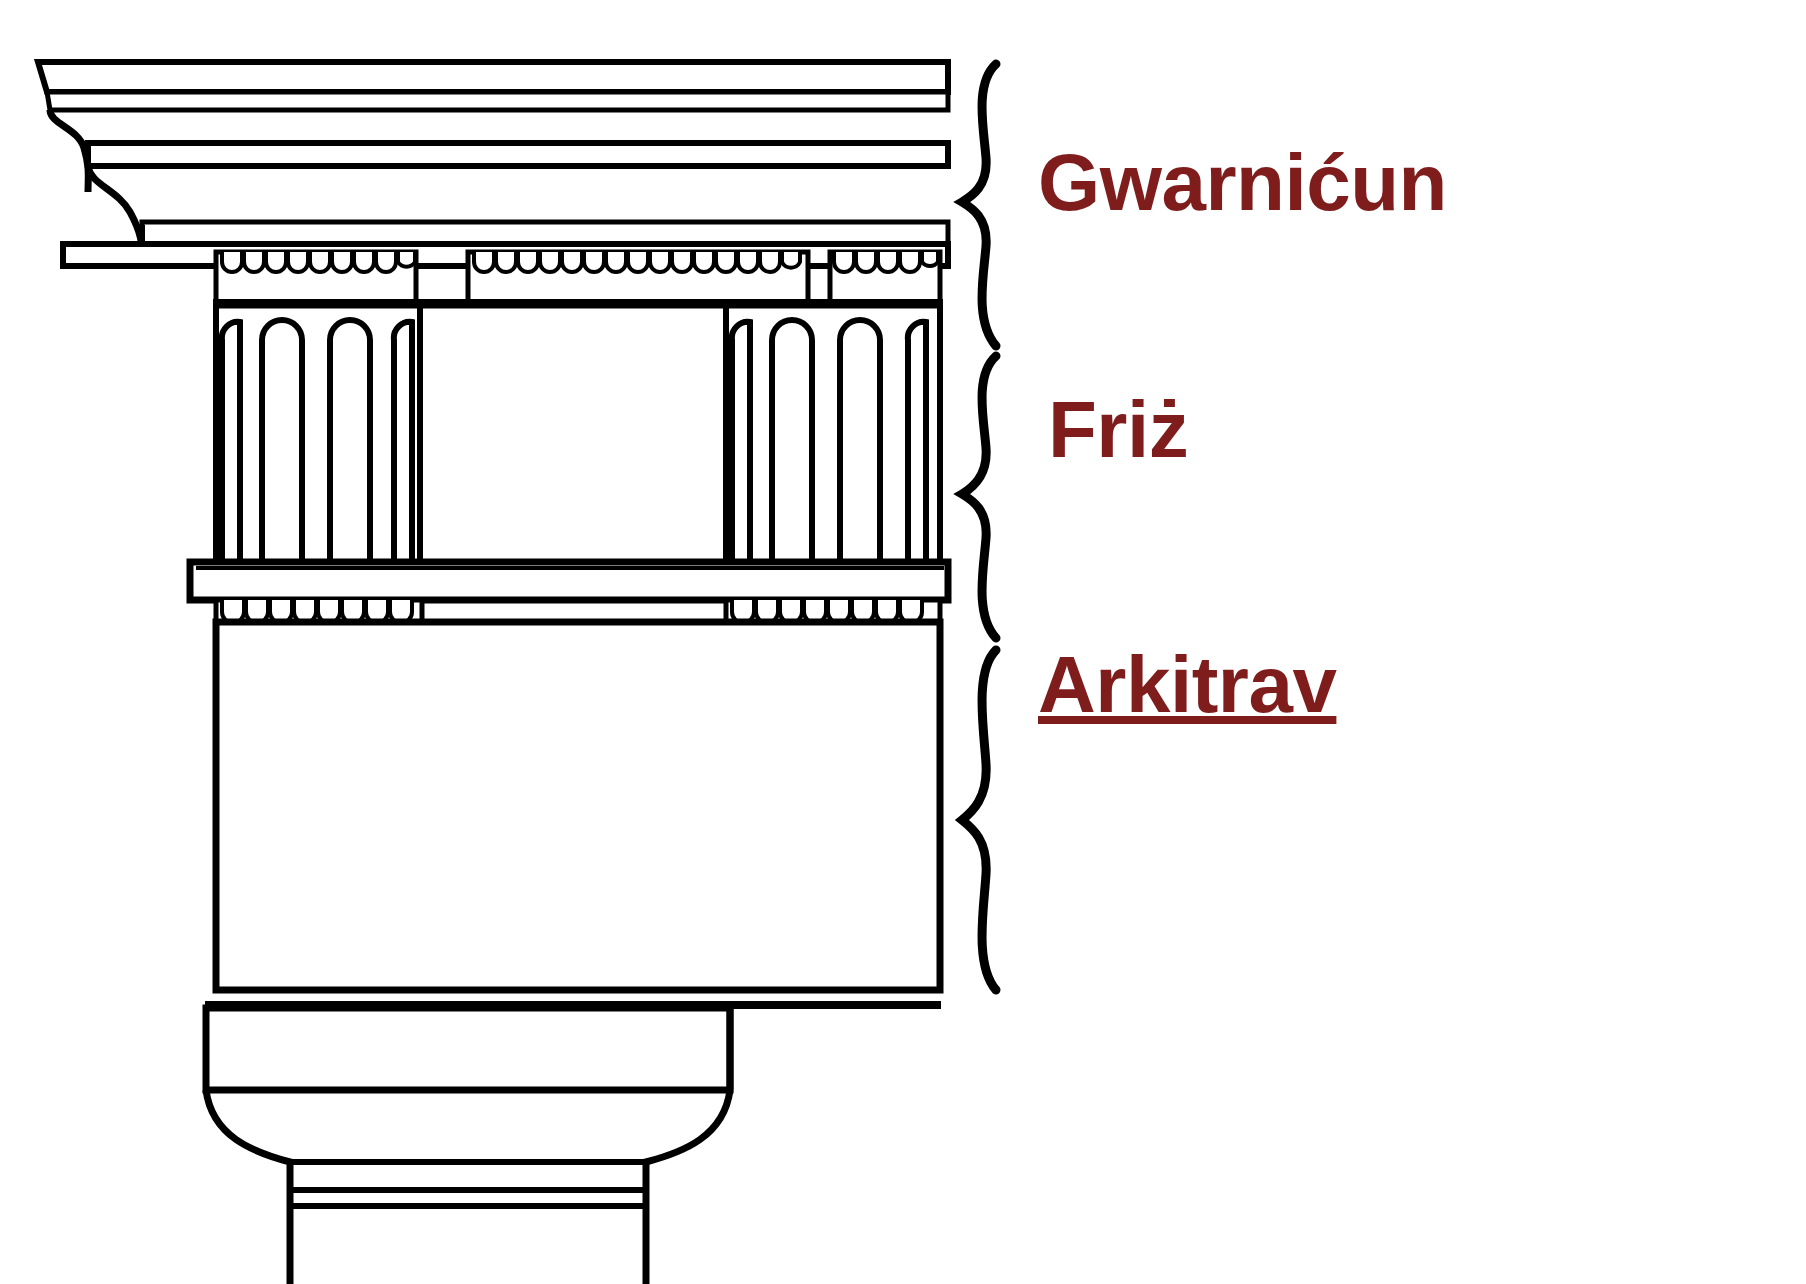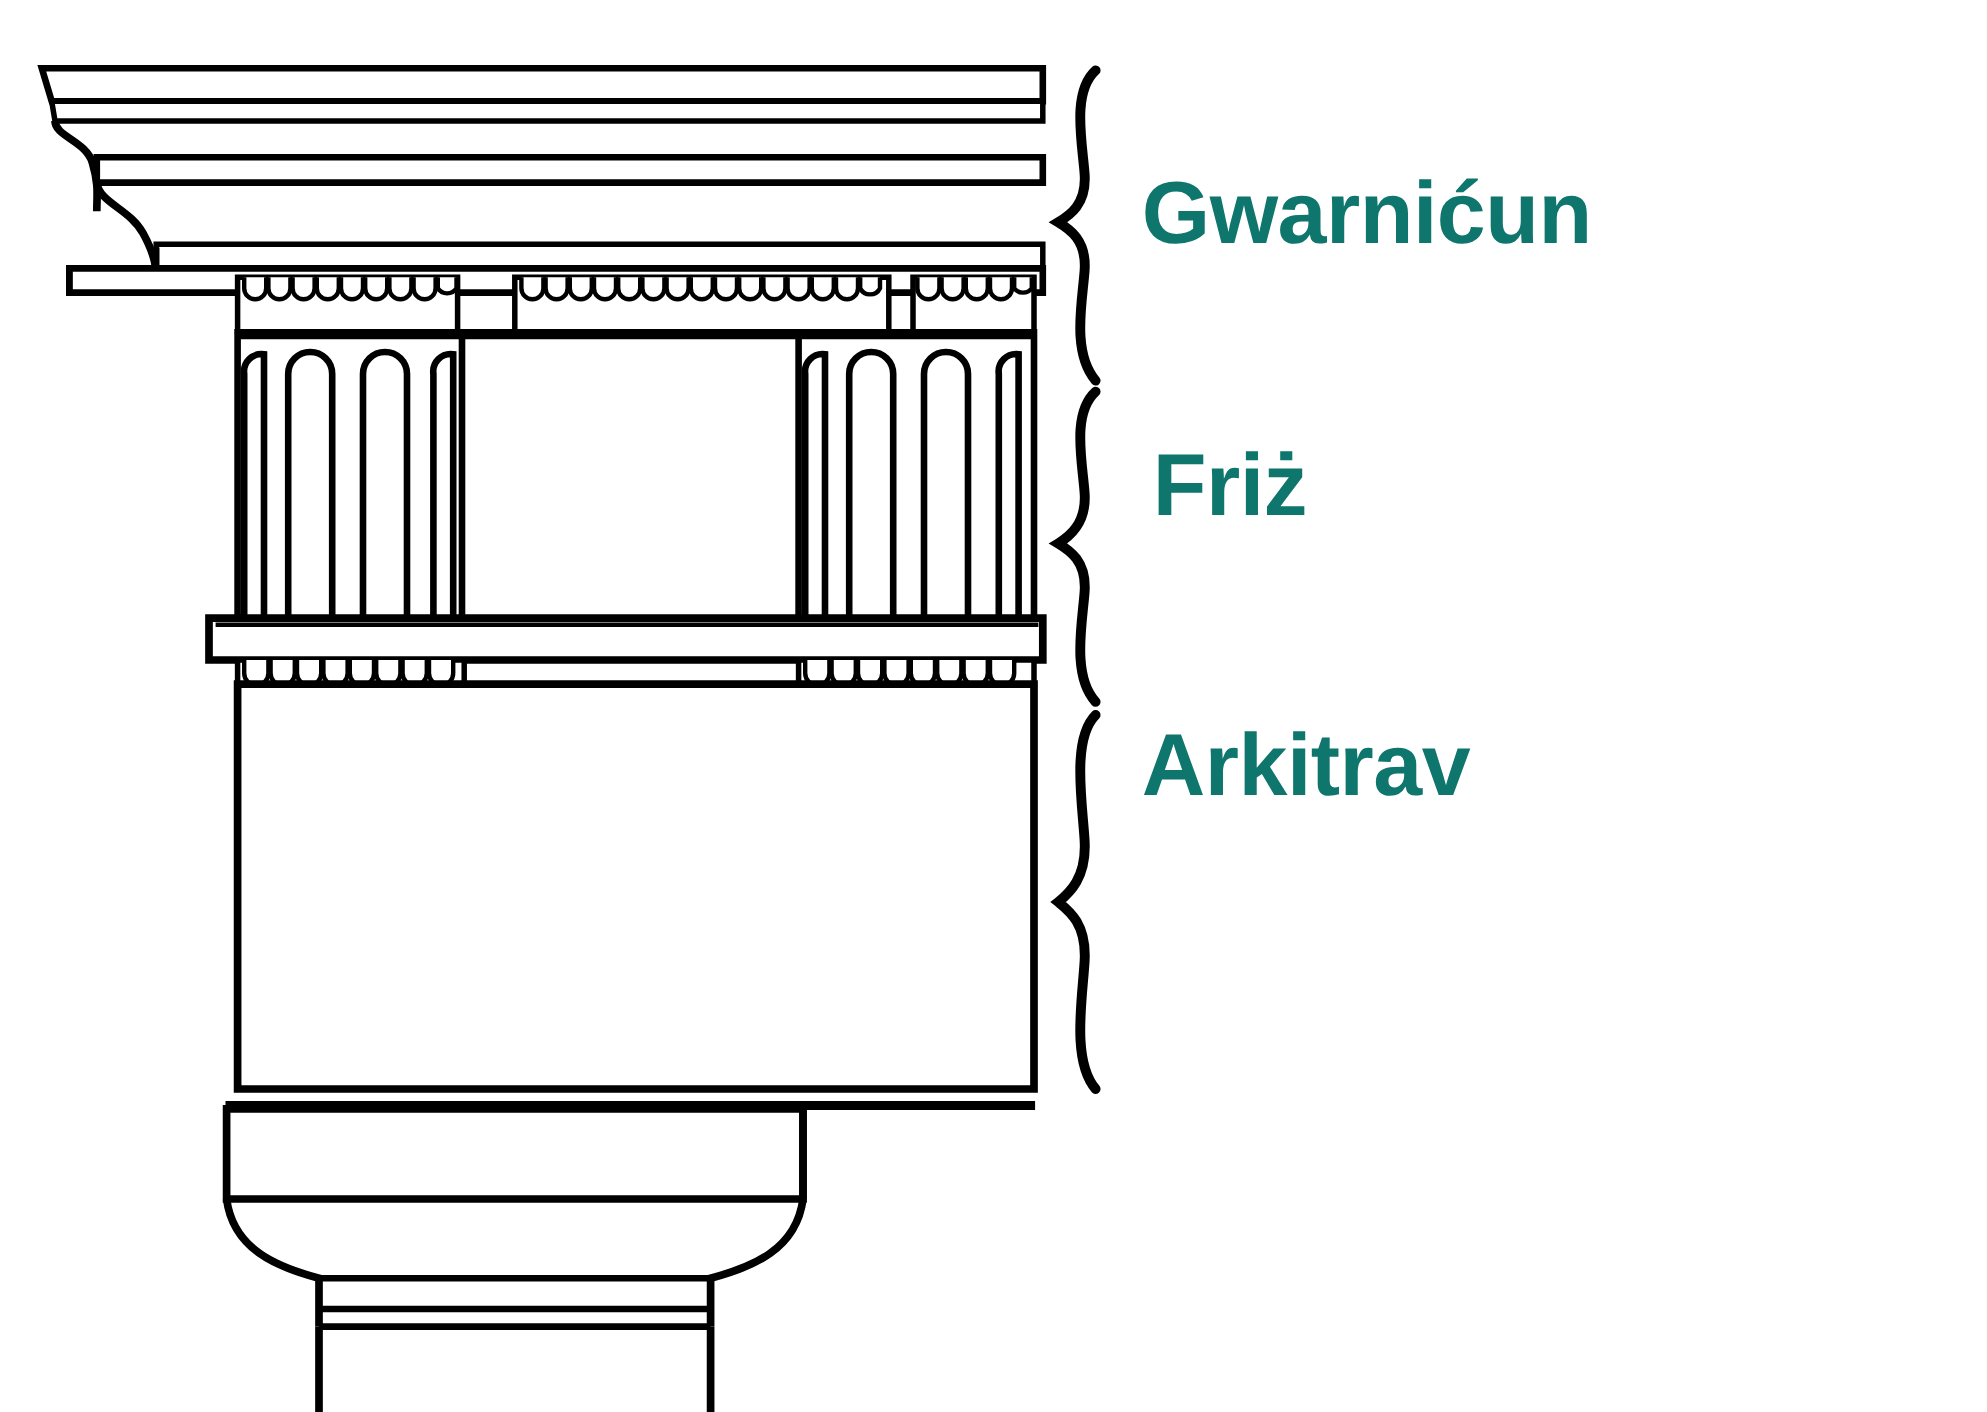--- a/index.html
+++ b/index.html
@@ -19,40 +19,40 @@
     position: absolute;
     left: 0;
     top: 0;
     width: 1806px;
     height: 1284px;
   }
   .label-text {
     position: absolute;
     font-family: "Liberation Sans", sans-serif;
     font-weight: bold;
-    color: #0f766e;
+    color: #7f1d1d;
     white-space: nowrap;
     letter-spacing: -0.5px;
     line-height: 1;
-    margin-top: 11px;
   }
   #label-cornice {
     left: 1038px;
     top: 143px;
     font-size: 80px;
   }
   #label-frieze {
     left: 1048px;
     top: 390px;
     font-size: 80px;
   }
   #label-architrave {
     left: 1038px;
     top: 645px;
     font-size: 80px;
+    text-decoration: underline;
   }
 </style>
 </head>
 <body>
 
 <svg id="figure" viewBox="0 0 1806 1284" xmlns="http://www.w3.org/2000/svg">
 
   <rect x="0" y="0" width="1806" height="1284" fill="#ffffff"></rect>
 
   <g fill="none" stroke="#000000" stroke-width="6" stroke-linejoin="miter" stroke-linecap="butt">

